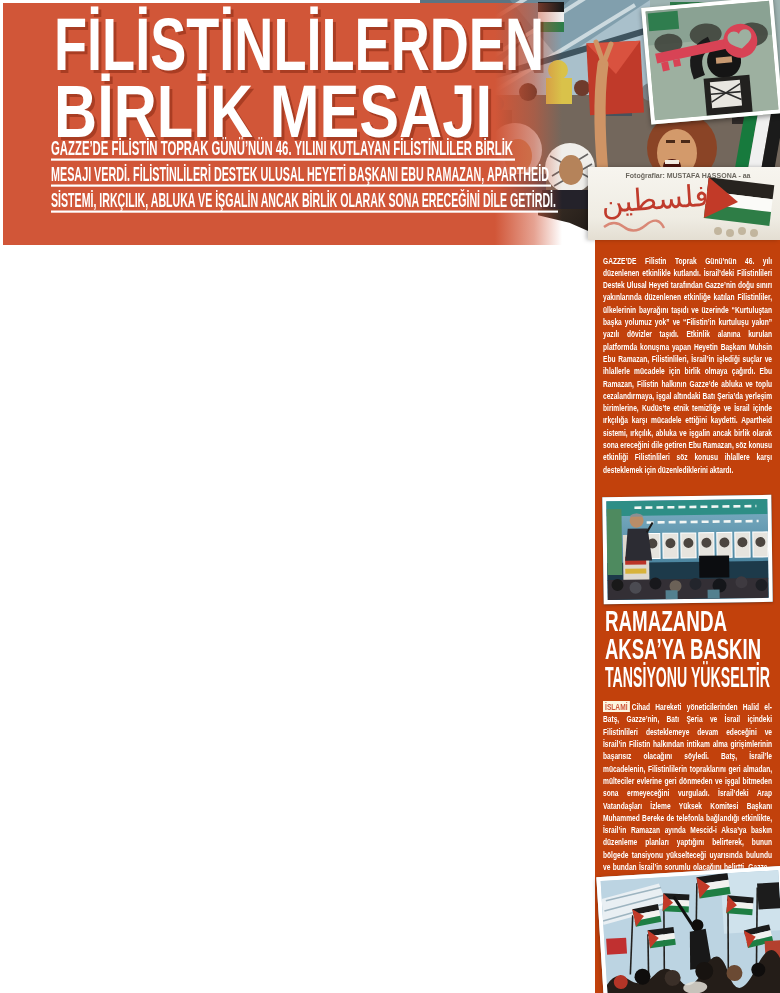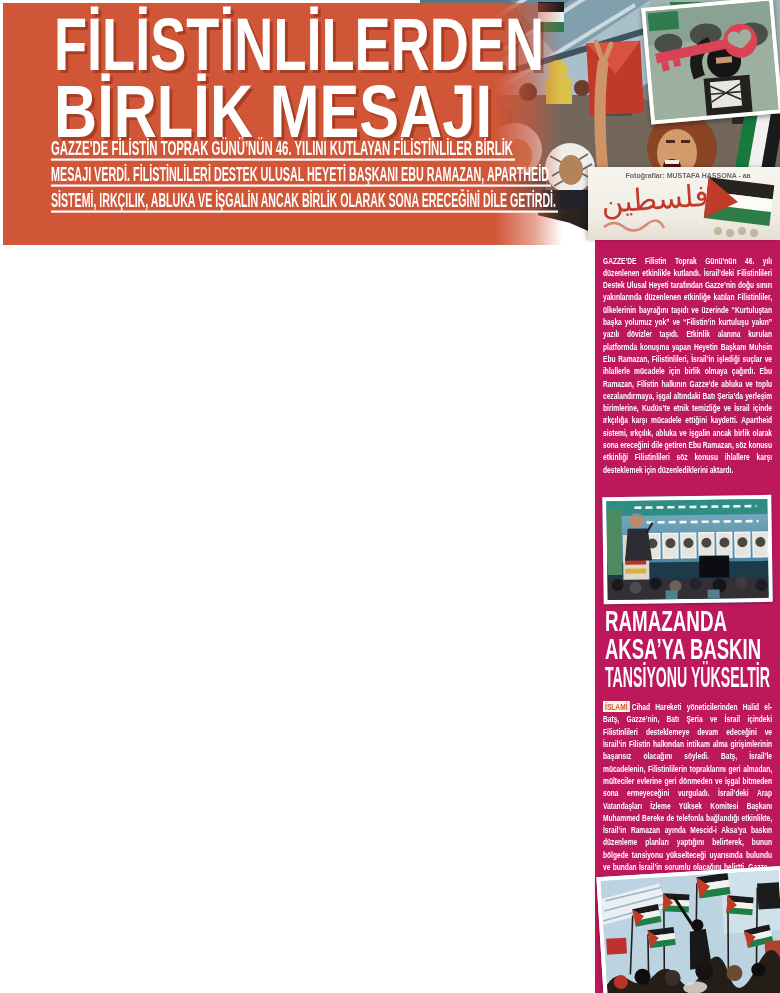--- a/index.html
+++ b/index.html
@@ -28,21 +28,21 @@
   }
   
   .headline-block{
     position:absolute;left:3px;top:3px;width:519px;height:242px;z-index:4;
     background:linear-gradient(to right,#d15638 0,#d15638 88%,rgba(209,86,56,.55) 95%,rgba(209,86,56,0) 100%);
     padding-left:40px;
   }
   
   .column{
     position:absolute;left:595px;top:238px;width:185px;height:755px;z-index:1;
-    background:#be185d;box-sizing:border-box;padding:7px 8px 0 8px;overflow:hidden;
+    background:#c2410c;box-sizing:border-box;padding:7px 8px 0 8px;overflow:hidden;
   }
   .article{
     width:245px;transform:scale(0.69,1);transform-origin:0 0;
     font-size:9.6px;line-height:12.3px;font-weight:bold;color:#ffffff;
     text-align:justify;letter-spacing:0;
   }
   .article-1{height:232px;overflow:hidden;}
   .article-2{height:188px;overflow:hidden;margin-top:6px;}
   .lead-label{
     display:inline-block;background:#fdf6e0;color:#ce5439;

